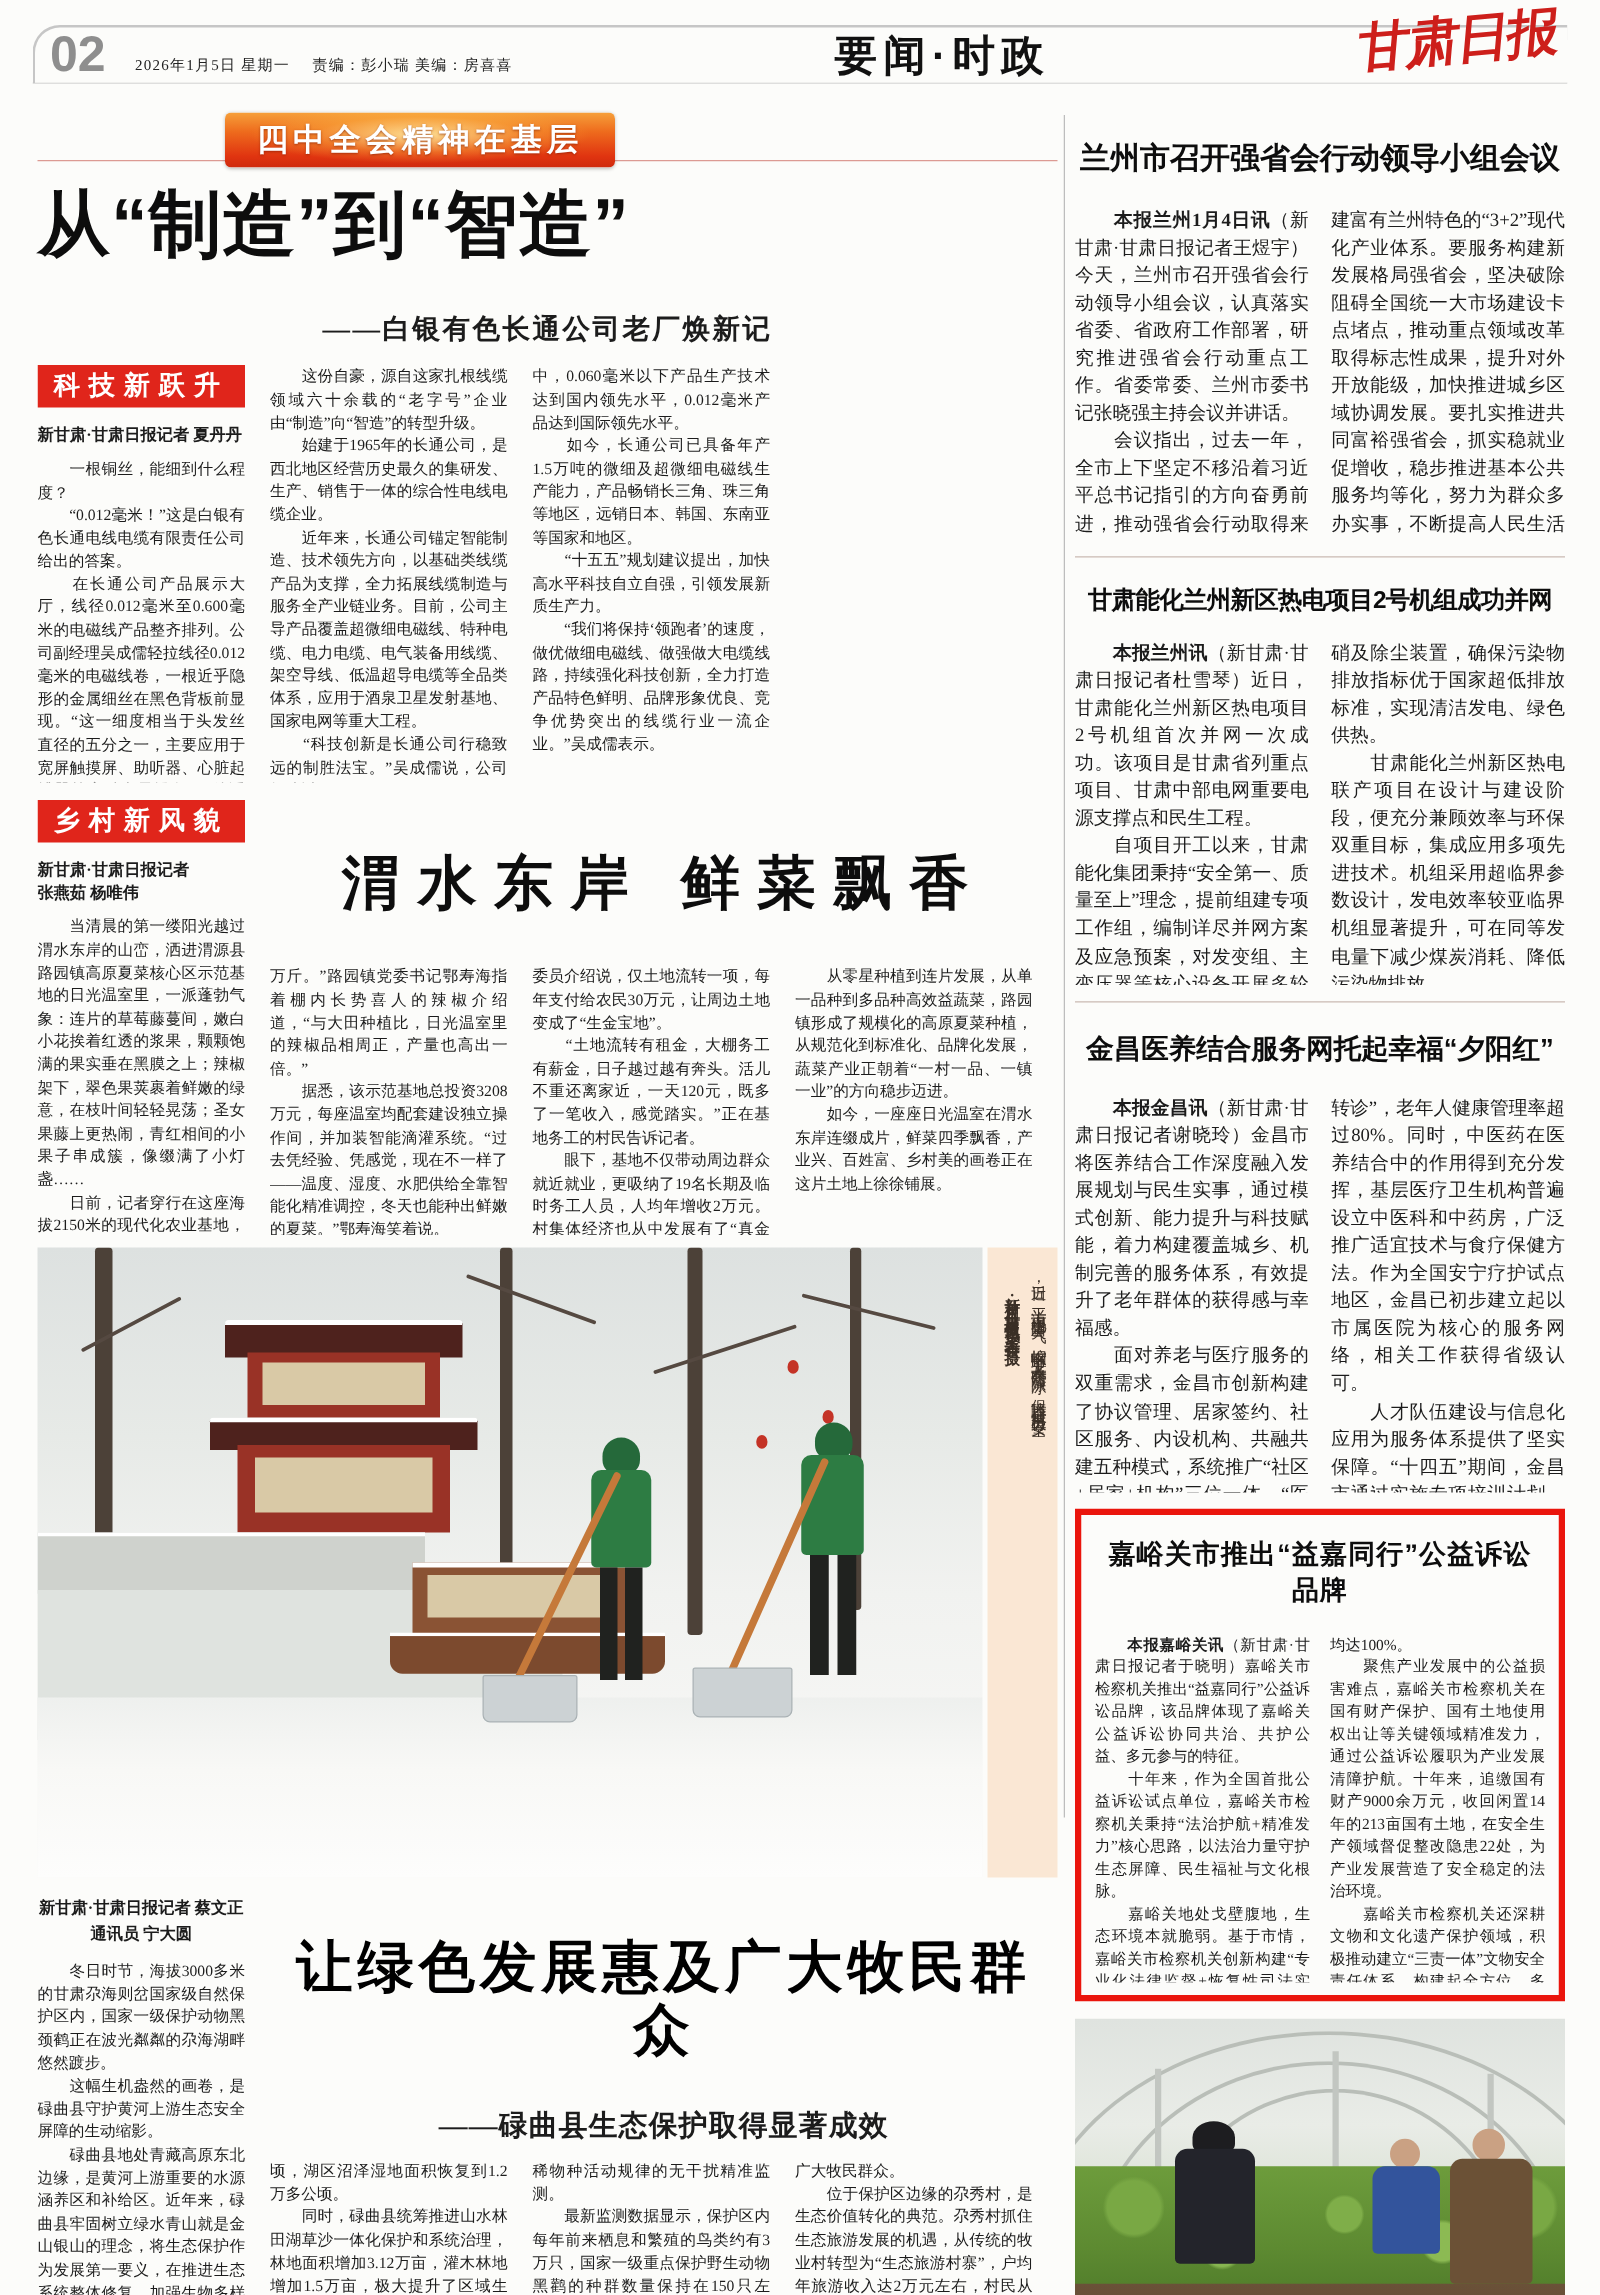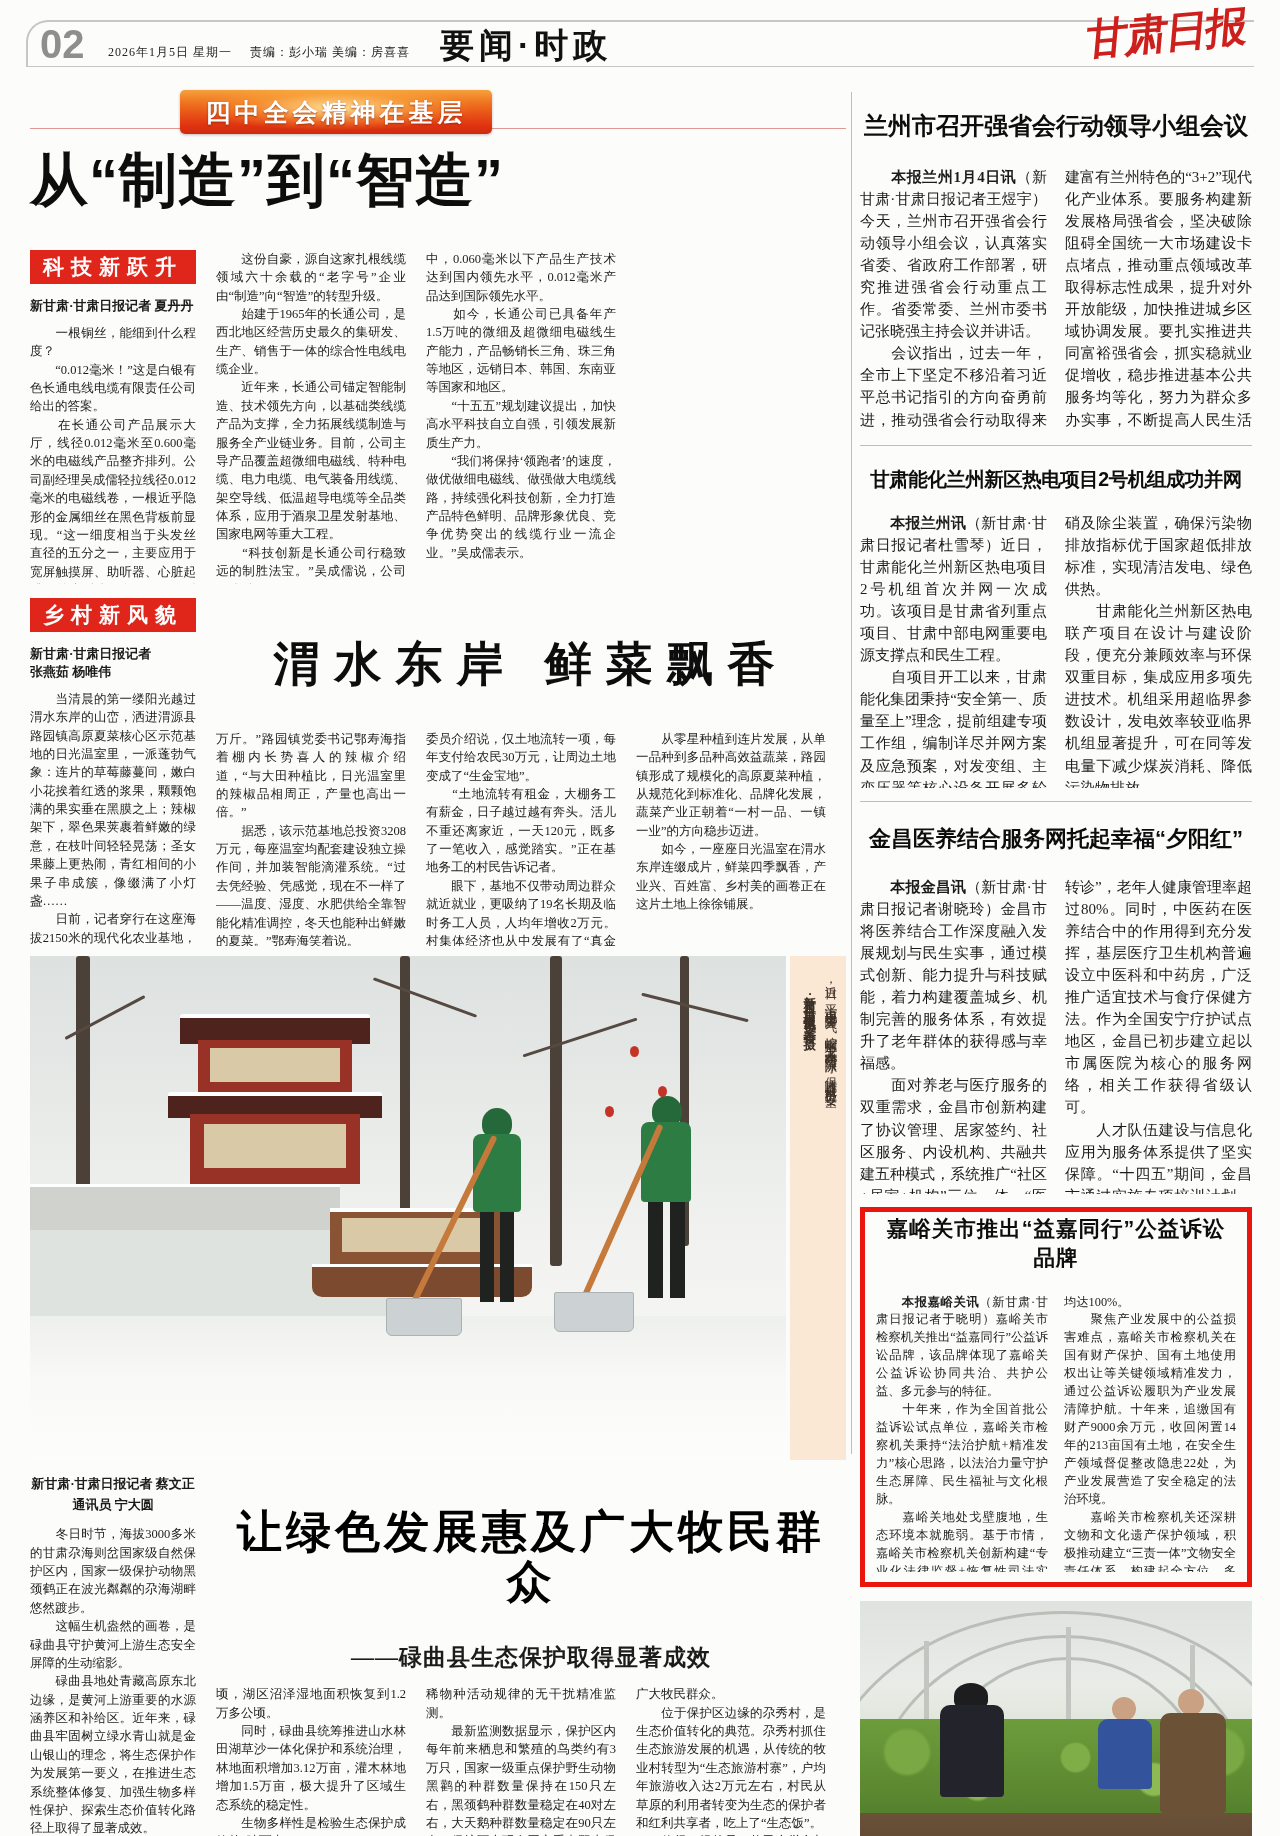--- a/index.html
+++ b/index.html
@@ -6,21 +6,21 @@
   body{width:1280px;background:#eeeeec;font-family:"Liberation Serif",serif;}
   .page{position:relative;width:1280px;height:1836px;background:#fcfcfa;overflow:hidden;color:#1c1c1c;}
   
   .hdr{position:absolute;left:0;top:0;width:1280px;height:80px;}
   .hdr-frame{position:absolute;left:26px;top:20px;width:1226px;height:44px;
     border-top:2px solid #c6c6c6;border-left:2px solid #c6c6c6;border-bottom:1px solid #c6c6c6;
     border-top-left-radius:22px;}
   .pgnum{position:absolute;left:40px;top:24px;font:bold 40px/1 "Liberation Sans",sans-serif;color:#8e8e8e;}
   .dateline{position:absolute;left:108px;top:44px;font-size:12px;color:#222;letter-spacing:1px;}
   .dateline b{font-weight:normal;margin-left:14px;}
-  .secttl{position:absolute;left:440px;width:400px;top:28px;text-align:left;
+  .secttl{position:absolute;left:440px;width:400px;top:28px;text-align:right;
     font:bold 34px/1 "Liberation Sans",sans-serif;letter-spacing:5px;color:#111;}
   .masthead{position:absolute;right:34px;top:12px;font:bold 42px/1 "Liberation Serif",serif;
     color:#cd1f1b;transform:rotate(-5deg) skewX(-10deg);letter-spacing:-2px;}
   
   .left-block{position:absolute;left:30px;top:84px;width:816px;}
   .right-block{position:absolute;left:860px;top:86px;width:392px;}
   .v-divider{position:absolute;left:851px;top:92px;width:1px;height:1362px;background:#bdbdbd;}
   
   .feat-main{position:relative;}
   .red-hairline{position:absolute;left:0;top:38px;width:100%;height:1px;background:#dc9a93;}
@@ -80,21 +80,21 @@
   .r-art{margin-bottom:0;}
   .r-h{ text-align:center;font-family:"Liberation Sans",sans-serif;font-weight:bold;color:#0d0d0d;}
   .r-h.s24{font-size:24px;letter-spacing:0;}
   .r-h.s19{font-size:19.5px;letter-spacing:-.5px;}
   .r-h.s22{font-size:22px;letter-spacing:0;}
   .r-cols{display:flex;gap:18px;margin-top:10px;overflow:hidden;}
   .rc{width:187px;flex:0 0 187px;font-size:15px;line-height:1.47;text-align:justify;white-space:pre-line;}
   .lead{font-weight:bold;}
   .r-sep{height:1px;background:#c9b9b2;margin:13px 0;}
   
-  .redbox{margin-top:13px;border:5px solid #ea150c;border:5px solid #ea150c;padding:0 11px 10px;}
+  .redbox{margin-top:13px;border:5px solid #ea150c;border:5px solid #ea150c;padding:14px 11px 10px;}
   .redbox .r-h{font-size:21.5px;letter-spacing:1px;margin-top:2px;}
   .redbox .r-cols{gap:16px;margin-top:9px;height:278px;}
   .redbox .rc{width:172px;flex:0 0 172px;font-size:12.3px;line-height:1.46;}
   
   .greenfig{position:relative;margin-top:14px;height:284px;overflow:hidden;
     background:linear-gradient(180deg,#dfe3df 0%,#e9ece7 30%,#dfe5da 45%,#cfd8c8 55%);}
   .arch{position:absolute;border:3px solid #b9beb8;border-bottom:none;border-radius:50% 50% 0 0/90% 90% 0 0;}
   .pole{position:absolute;width:5px;background:#c2c6c1;}
   .crops{position:absolute;left:0;right:0;top:118px;height:110px;
     background:radial-gradient(circle at 12% 30%,#79a844 0 6%,transparent 7%),
@@ -125,20 +125,21 @@
   </div>
 
   <div class="v-divider"></div>
 
   <div class="left-block">
 
     <section class="feat-main">
       <div class="red-hairline"></div>
       <div class="banner">四中全会精神在基层</div>
       <h1 class="h-main">从“制造”到“智造”</h1>
+      <div class="h-sub">——白银有色长通公司老厂焕新记</div>
       <div class="cols">
         <div class="c1">
           <div class="tag">科技新跃升</div>
           <div class="byline">新甘肃·甘肃日报记者 夏丹丹</div>
           <div class="btxt">　　一根铜丝，能细到什么程度？
 　　“0.012毫米！”这是白银有色长通电线电缆有限责任公司给出的答案。
 　　在长通公司产品展示大厅，线径0.012毫米至0.600毫米的电磁线产品整齐排列。公司副经理吴成儒轻拉线径0.012毫米的电磁线卷，一根近乎隐形的金属细丝在黑色背板前显现。“这一细度相当于头发丝直径的五分之一，主要应用于宽屏触摸屏、助听器、心脏起搏器等高精电子设备。”他话语里透着自豪。</div>
         </div>
         <div class="cN btxt">　　这份自豪，源自这家扎根线缆领域六十余载的“老字号”企业由“制造”向“智造”的转型升级。
 　　始建于1965年的长通公司，是西北地区经营历史最久的集研发、生产、销售于一体的综合性电线电缆企业。

